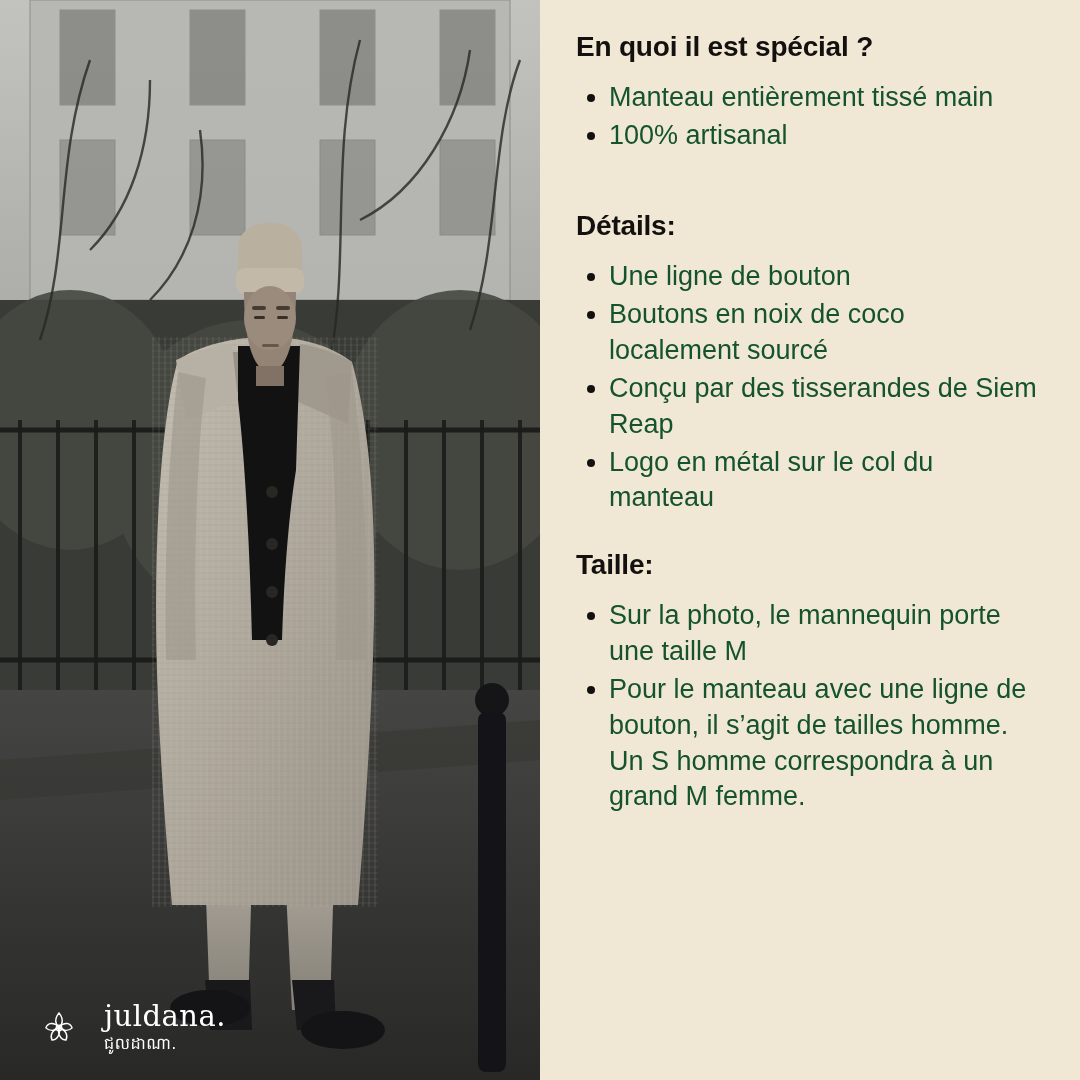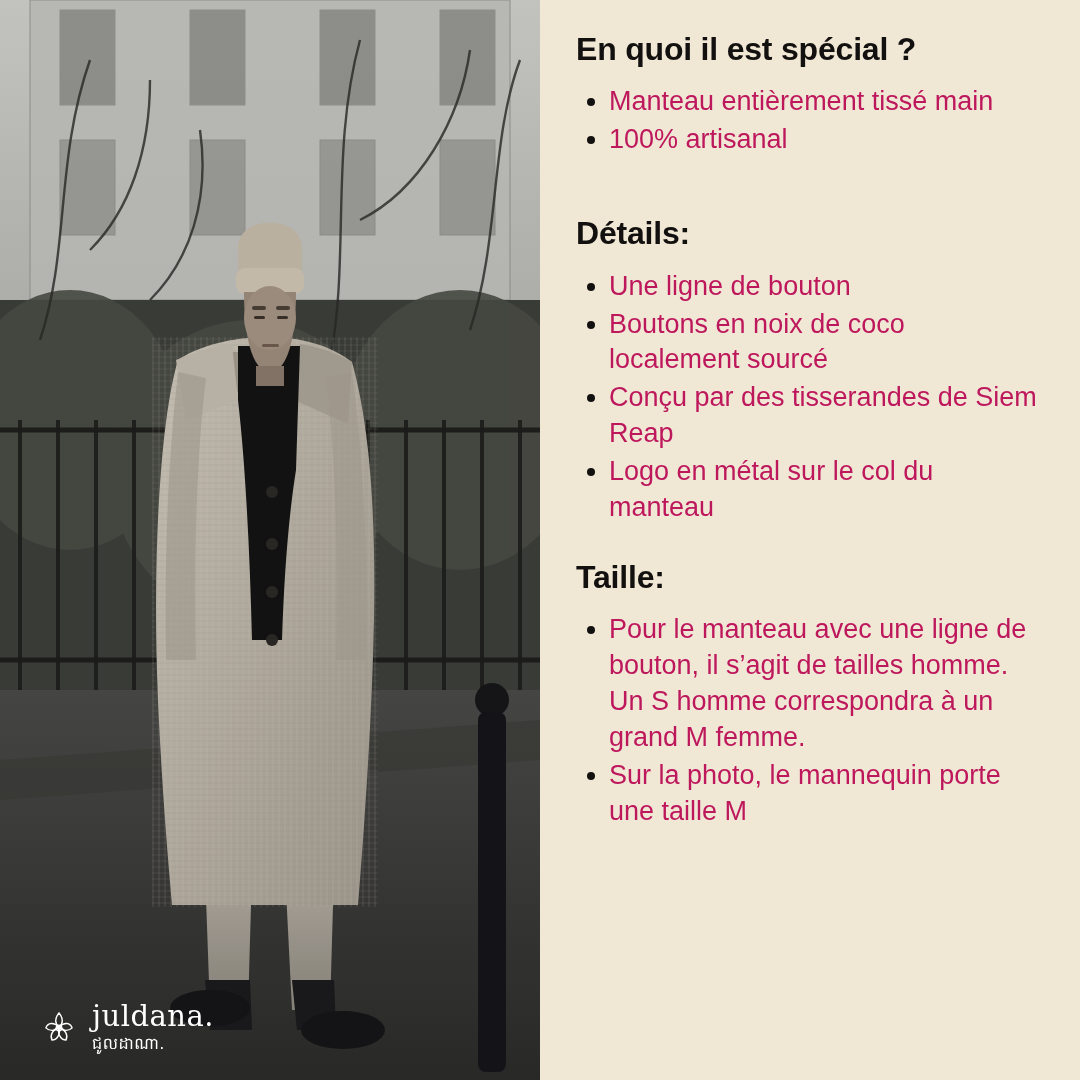--- a/index.html
+++ b/index.html
@@ -36,21 +36,21 @@
     height: 1080px;
     display: block;
   }
   
   .brand {
     position: absolute;
     left: 38px;
     bottom: 28px;
     display: flex;
     align-items: center;
-    gap: 12px;
+    gap: 24px;
     z-index: 5;
   }
   .brand-mark {
     width: 42px;
     height: 42px;
     flex: 0 0 42px;
   }
   .brand-text {
     display: flex;
     flex-direction: column;
@@ -79,39 +79,39 @@
     padding: 30px 42px 20px 36px;
     color: #13110f;
     overflow: hidden;
   }
   .section {
     margin: 0;
   }
   h2.heading {
     font-family: "Liberation Sans", sans-serif;
     font-weight: bold;
-    font-size: 32px;
+    font-size: 28px;
     line-height: 1.2;
     margin: 0 0 16px 0;
     padding: 0;
     letter-spacing: -0.2px;
     color: #13110f;
   }
   ul.bullets {
     list-style: none;
     margin: 0;
     padding: 0;
   }
   ul.bullets li {
     position: relative;
     padding-left: 33px;
     margin: 0 0 2px 0;
     font-size: 27px;
     line-height: 1.33;
-    color: #be185d;
+    color: #14532d;
     font-family: "Liberation Sans", sans-serif;
   }
   ul.bullets li::before {
     content: "";
     position: absolute;
     left: 11px;
     top: 14px;
     width: 8px;
     height: 8px;
     border-radius: 50%;
@@ -299,19 +299,19 @@
         <li>Conçu par des tisserandes de Siem Reap</li>
         <li>Logo en métal sur le col du manteau</li>
       </ul>
     </div>
 
     <div class="gap-sm"></div>
 
     <div class="section">
       <h2 class="heading">Taille:</h2>
       <ul class="bullets">
+        <li>Sur la photo, le mannequin porte une taille M</li>
         <li>Pour le manteau avec une ligne de bouton, il s’agit de tailles homme. Un S homme correspondra à un grand M femme.</li>
-        <li>Sur la photo, le mannequin porte une taille M</li>
       </ul>
     </div>
 
   </div>
 </div>
 
 </body></html>

